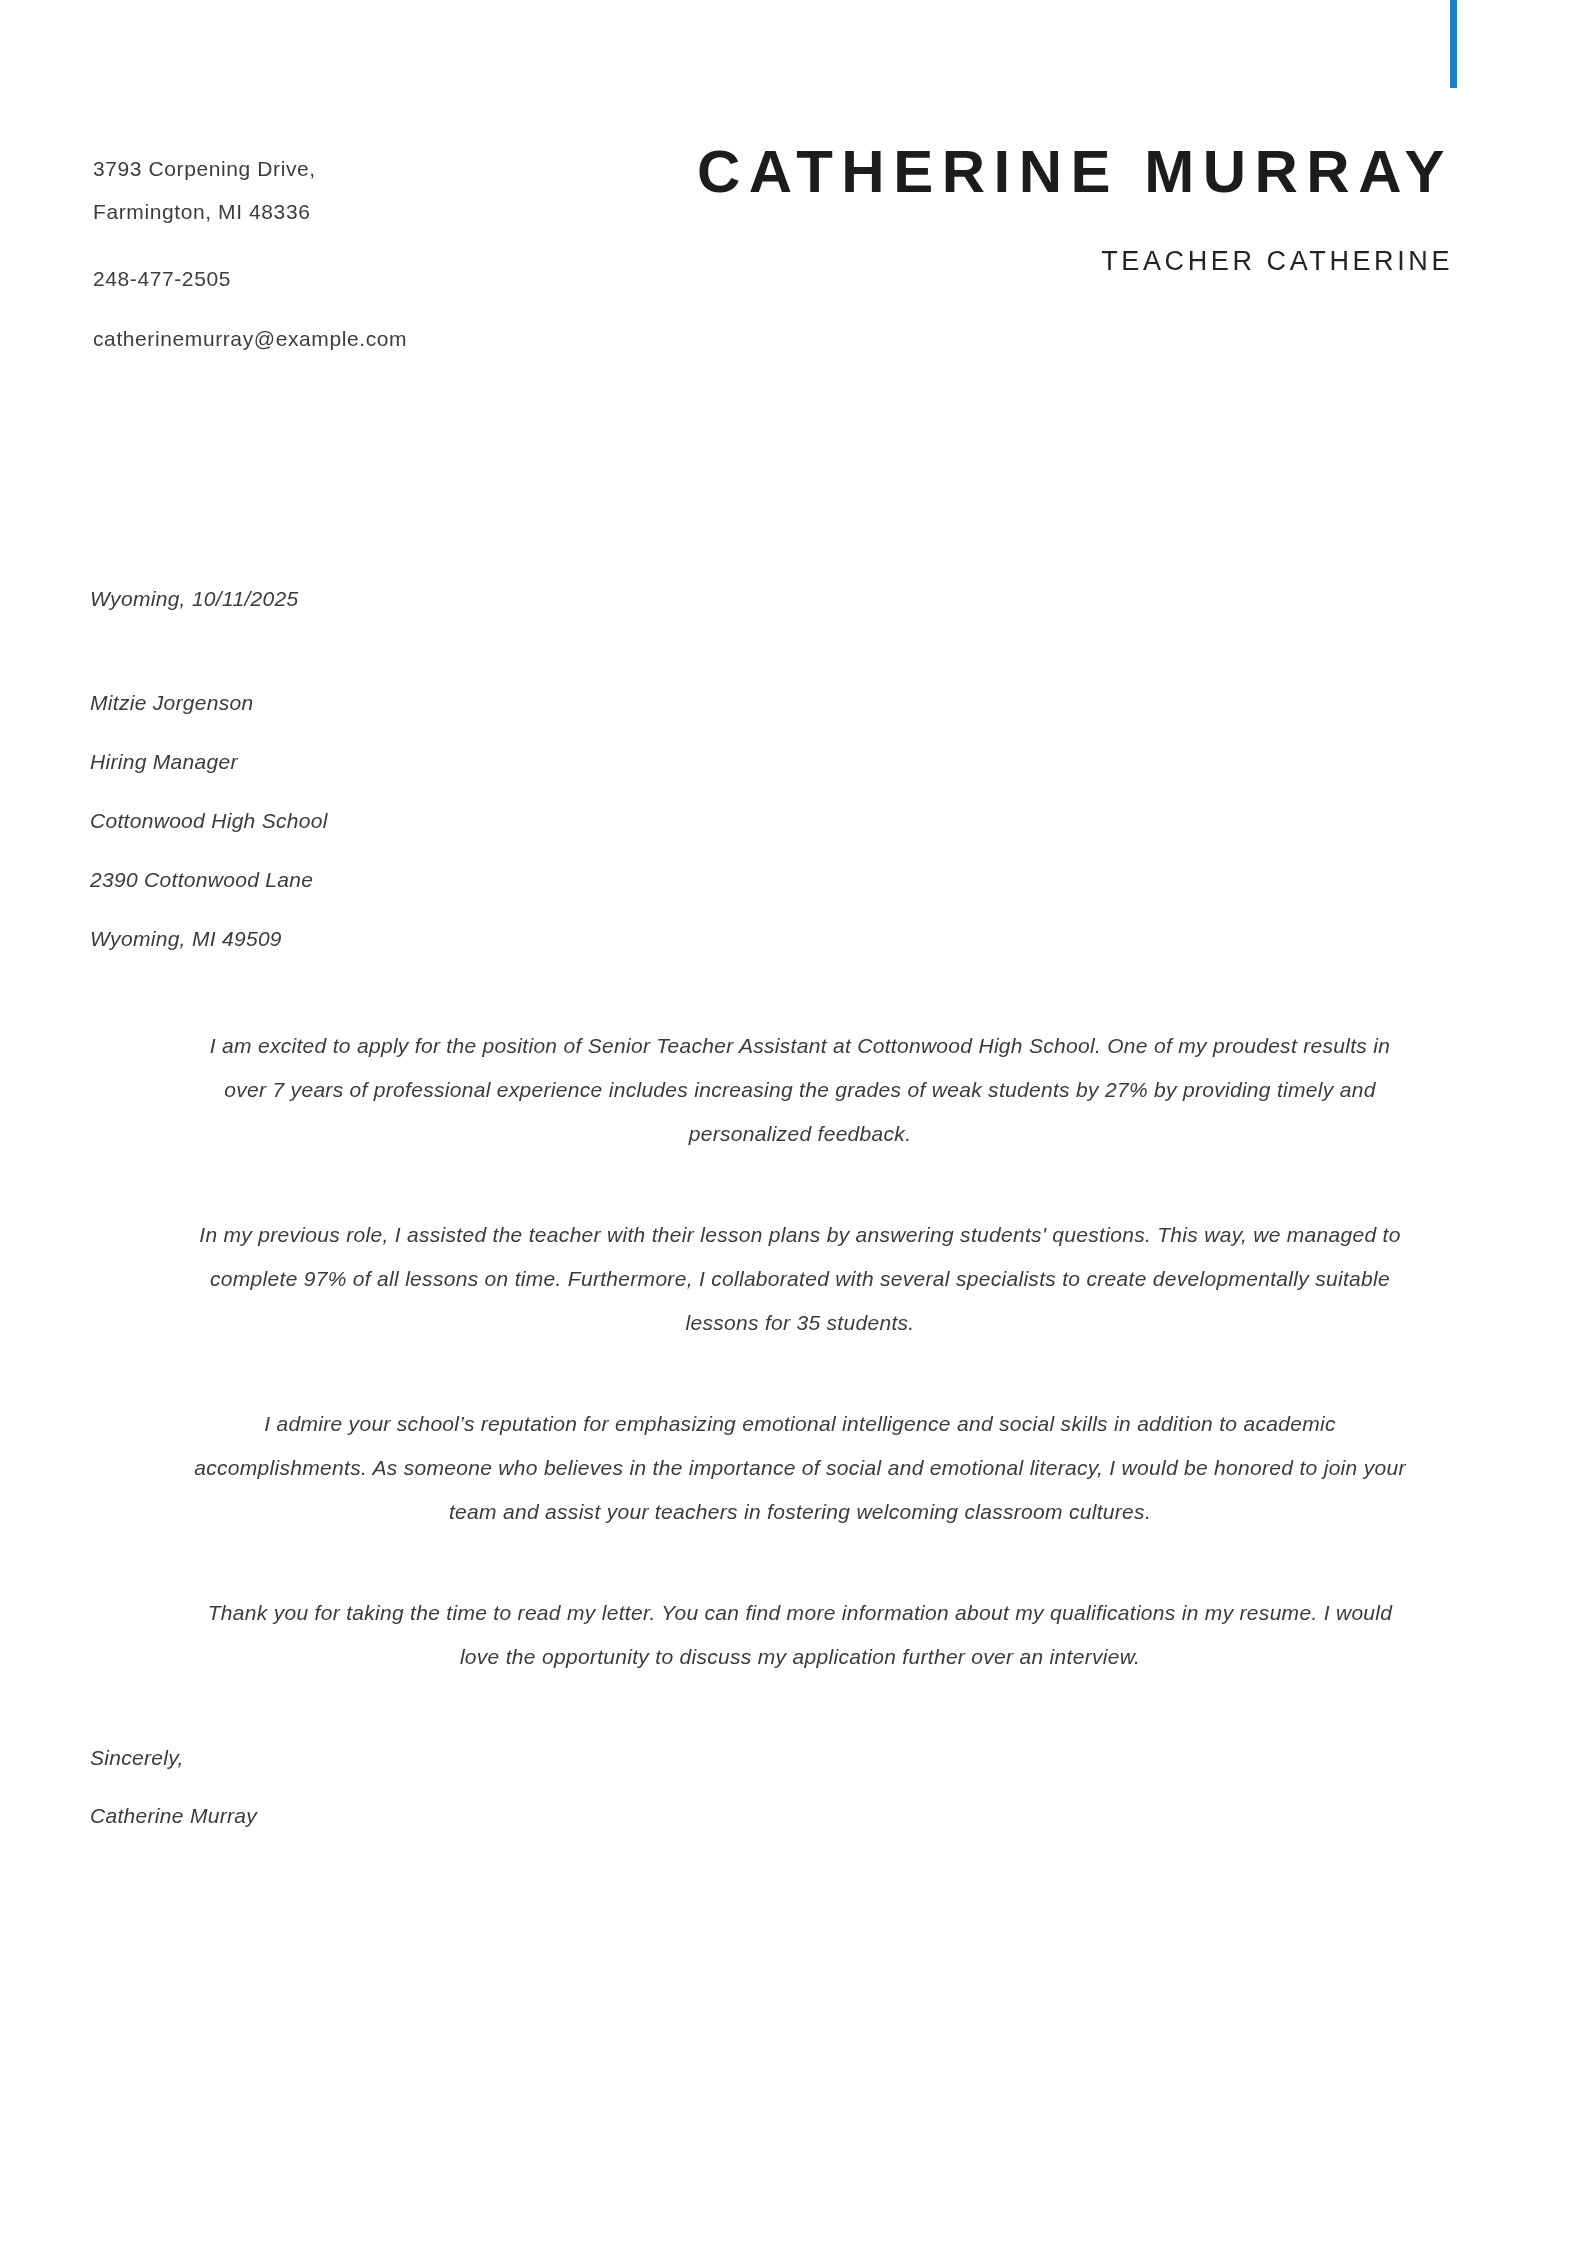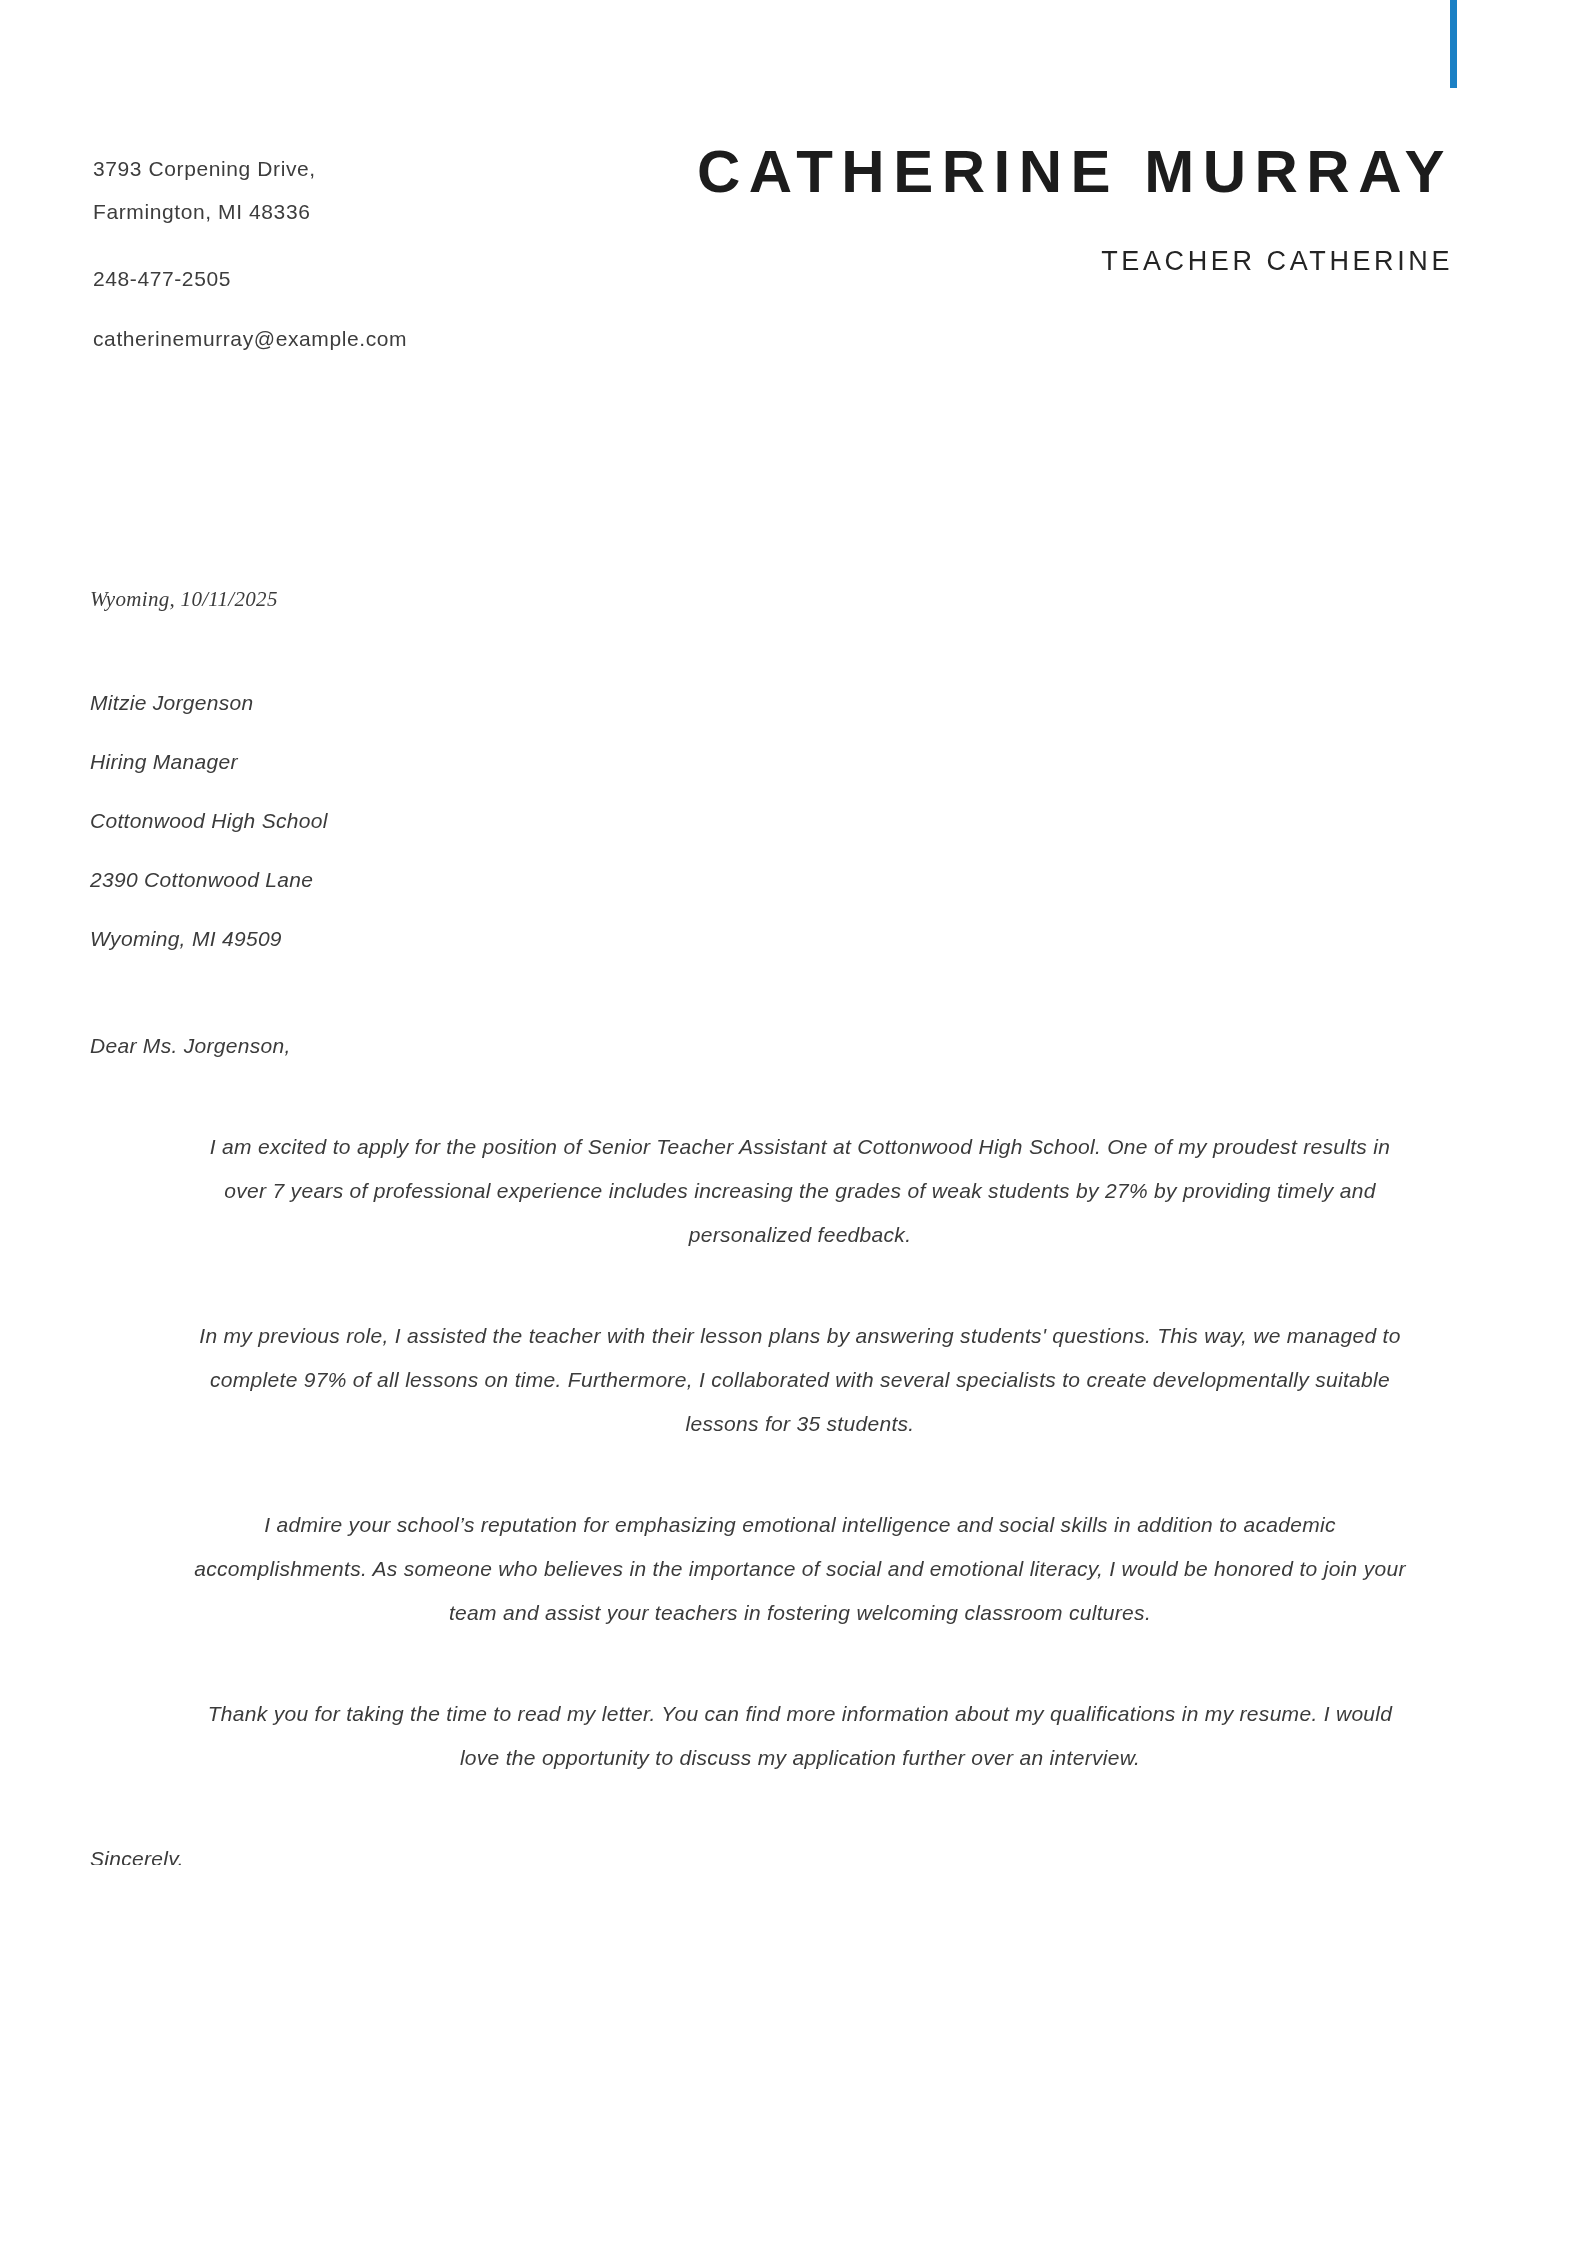--- a/index.html
+++ b/index.html
@@ -67,21 +67,21 @@
     left: 90px;
     top: 577px;
     width: 1420px;
     font-style: italic;
     font-size: 21px;
     line-height: 44px;
     letter-spacing: 0.3px;
     color: #3b3b3b;
   }
   .letter p { margin: 0; }
-  .date-line { margin-bottom: 60px !important; font-family: Liberation Serif, serif; }
+  .date-line { margin-bottom: 60px !important; }
   .recipient { margin-bottom: 63px; }
   .recipient-line { margin-bottom: 15px; }
   .recipient-line:last-child { margin-bottom: 0; }
   .salutation { margin-bottom: 57px !important; }
   .para {
     white-space: pre-line;
     margin-bottom: 57px !important;
     text-align: center;
   }
   .closing { margin-bottom: 14px !important; }
@@ -110,21 +110,20 @@
     <p class="date-line">Wyoming, 10/11/2025</p>
 
     <div class="recipient">
       <div class="recipient-line">Mitzie Jorgenson</div>
       <div class="recipient-line">Hiring Manager</div>
       <div class="recipient-line">Cottonwood High School</div>
       <div class="recipient-line">2390 Cottonwood Lane</div>
       <div class="recipient-line">Wyoming, MI 49509</div>
     </div>
 
-    <p class="salutation">Dear Ms. Jorgenson,</p>
 
     <p class="para">I am excited to apply for the position of Senior Teacher Assistant at Cottonwood High School. One of my proudest results in
 over 7 years of professional experience includes increasing the grades of weak students by 27% by providing timely and
 personalized feedback.</p>
 
     <p class="para">In my previous role, I assisted the teacher with their lesson plans by answering students' questions. This way, we managed to
 complete 97% of all lessons on time. Furthermore, I collaborated with several specialists to create developmentally suitable
 lessons for 35 students.</p>
 
     <p class="para">I admire your school’s reputation for emphasizing emotional intelligence and social skills in addition to academic

